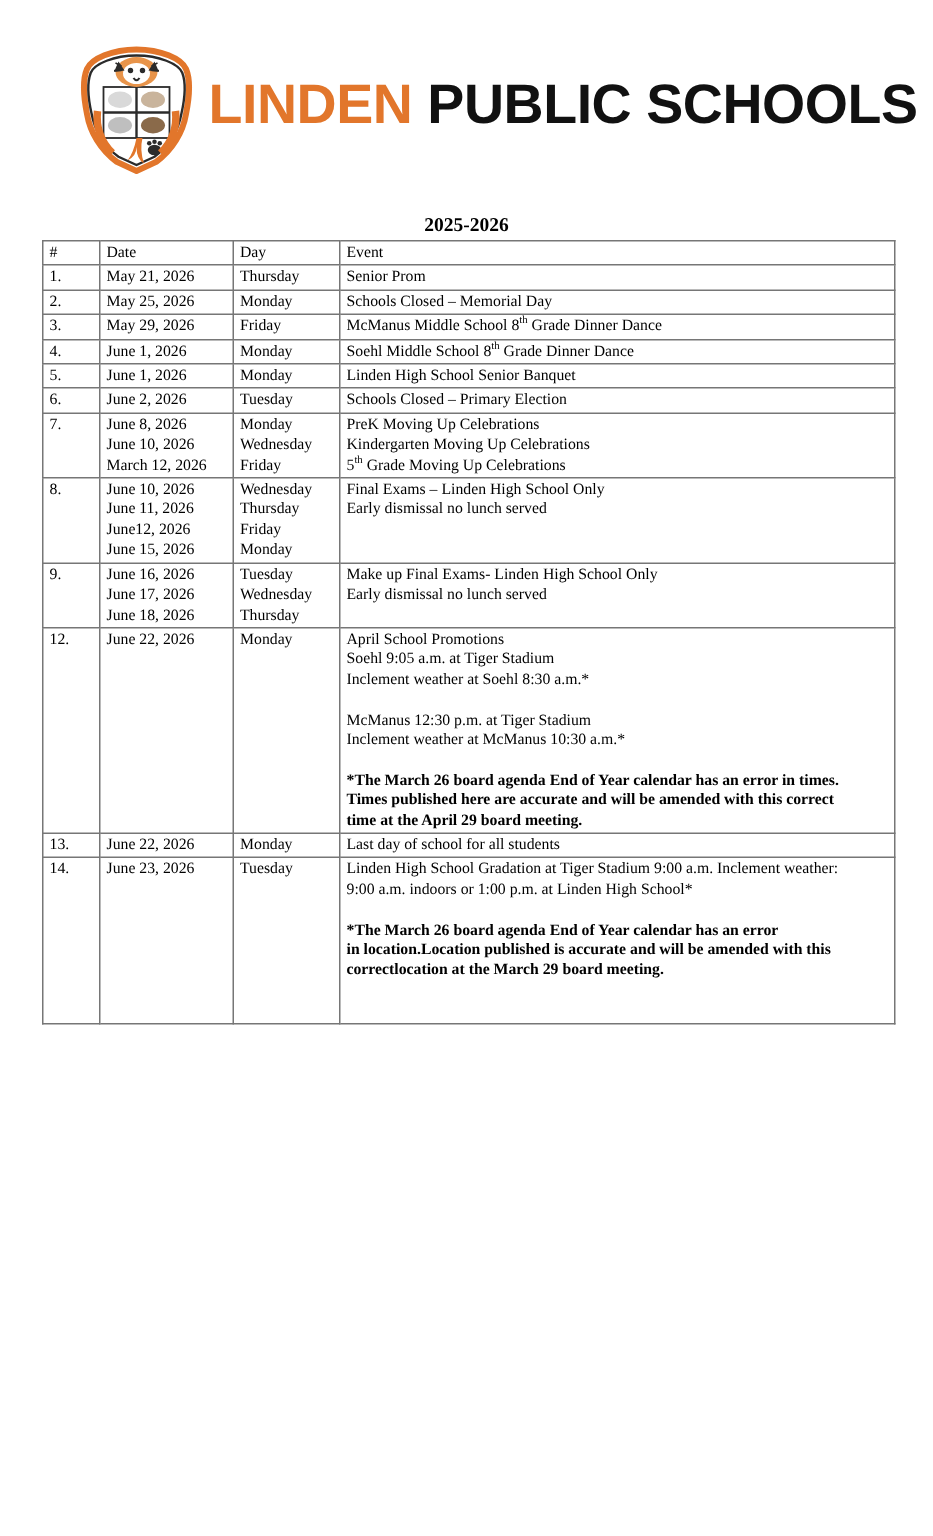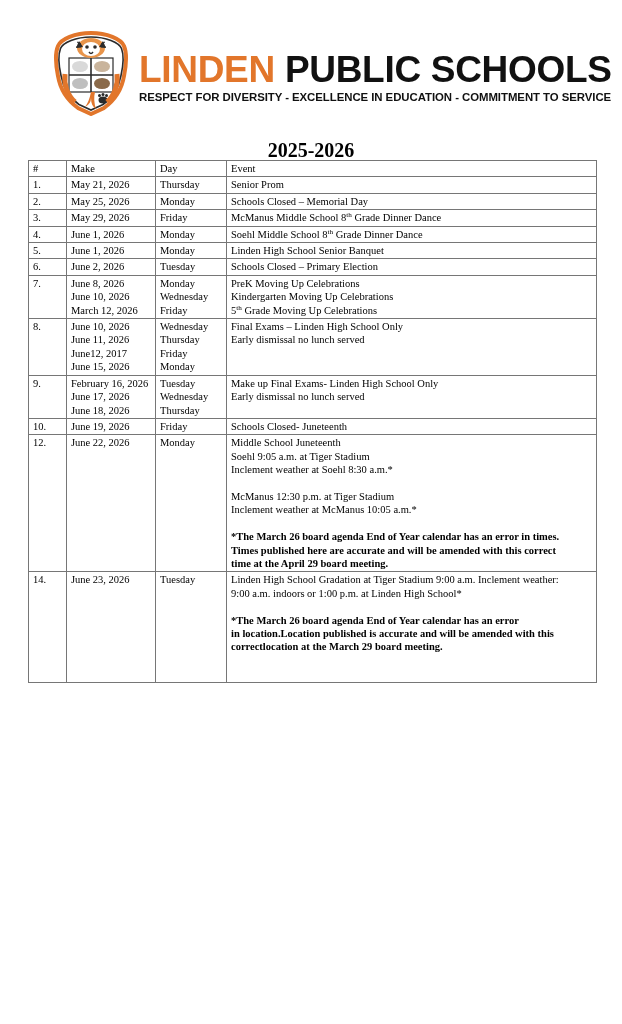--- a/index.html
+++ b/index.html
@@ -67,21 +67,21 @@
     margin-top: 1px;
   }
 
   
   .doc-title {
     position: absolute;
     left: 0;
     top: 141px;
     width: 622px;
     text-align: center;
-    font-size: 20px;
+    font-size: 13px;
     font-weight: bold;
     line-height: 18px;
   }
 
   
   .cal-table-wrap {
     position: absolute;
     left: 28px;
     top: 160px;
     width: 568px;
@@ -154,38 +154,37 @@
         <circle cx="58" cy="64.5" r="1.5" fill="#2b2b2b"></circle>
         <circle cx="61.5" cy="65.5" r="1.5" fill="#2b2b2b"></circle>
 
         <path d="M20 44 A26 30 0 0 0 30 72" fill="none" stroke="#E2762B" stroke-width="5"></path>
         <path d="M72 44 A26 30 0 0 1 62 72" fill="none" stroke="#E2762B" stroke-width="5"></path>
       </svg>
     </div>
 
     <div class="wordmark">
       <div class="wm-main"><span class="wm-linden">LINDEN</span><span class="wm-rest"> PUBLIC SCHOOLS</span></div>
-      <div class="wm-tag">RESPECT FOR DIVERSITY - EXCELLENCE IN EDUCATION - COMMITMENT TO SERVICE</div>
     </div>
   </div>
 
   <div class="doc-title">2025-2026</div>
 
   <div class="cal-table-wrap">
     <table class="cal">
       <colgroup>
         <col class="c-num">
           <col class="c-date">
           <col class="c-day">
           <col class="c-event">
       </colgroup>
       <thead>
         <tr id="hdr-row">
             <th>#</th>
-            <th>Make</th>
+            <th>Date</th>
             <th>Day</th>
             <th>Event</th>
           </tr>
       </thead>
       <tbody id="tbody">
           <tr>
             <td>1.</td>
             <td class="cell-lines">
               <div>May 21, 2026</div>
             </td>
@@ -272,85 +271,85 @@
               <div>PreK Moving Up Celebrations</div>
               <div>Kindergarten Moving Up Celebrations</div>
               <div>5<sup>th</sup> Grade Moving Up Celebrations</div>
             </td>
           </tr>
           <tr>
             <td>8.</td>
             <td class="cell-lines">
               <div>June 10, 2026</div>
               <div>June 11, 2026</div>
-              <div>June12, 2017</div>
+              <div>June12, 2026</div>
               <div>June 15, 2026</div>
             </td>
             <td class="cell-lines">
               <div>Wednesday</div>
               <div>Thursday</div>
               <div>Friday</div>
               <div>Monday</div>
             </td>
             <td class="cell-lines">
               <div>Final Exams – Linden High School Only</div>
               <div>Early dismissal no lunch served</div>
             </td>
           </tr>
           <tr>
             <td>9.</td>
             <td class="cell-lines">
-              <div>February 16, 2026</div>
+              <div>June 16, 2026</div>
               <div>June 17, 2026</div>
               <div>June 18, 2026</div>
             </td>
             <td class="cell-lines">
               <div>Tuesday</div>
               <div>Wednesday</div>
               <div>Thursday</div>
             </td>
             <td class="cell-lines">
               <div>Make up Final Exams- Linden High School Only</div>
               <div>Early dismissal no lunch served</div>
             </td>
           </tr>
           <tr>
-            <td>10.</td>
-            <td class="cell-lines">
-              <div>June 19, 2026</div>
-            </td>
-            <td class="cell-lines">
-              <div>Friday</div>
-            </td>
-            <td class="cell-lines">
-              <div>Schools Closed- Juneteenth</div>
-            </td>
-          </tr>
-          <tr>
             <td>12.</td>
             <td class="cell-lines">
               <div>June 22, 2026</div>
             </td>
             <td class="cell-lines">
               <div>Monday</div>
             </td>
             <td class="cell-lines">
-              <div>Middle School Juneteenth</div>
+              <div>April School Promotions</div>
               <div>Soehl 9:05 a.m. at Tiger Stadium</div>
               <div>Inclement weather at Soehl 8:30 a.m.*</div>
               <div class="blank-line"></div>
               <div>McManus 12:30 p.m. at Tiger Stadium</div>
-              <div>Inclement weather at McManus 10:05 a.m.*</div>
+              <div>Inclement weather at McManus 10:30 a.m.*</div>
               <div class="blank-line"></div>
               <div class="bold-note">*The March 26 board agenda End of Year calendar has an error in times.</div>
               <div class="bold-note">Times published here are accurate and will be amended with this correct</div>
               <div class="bold-note">time at the April 29 board meeting.</div>
             </td>
           </tr>
           <tr>
+            <td>13.</td>
+            <td class="cell-lines">
+              <div>June 22, 2026</div>
+            </td>
+            <td class="cell-lines">
+              <div>Monday</div>
+            </td>
+            <td class="cell-lines">
+              <div>Last day of school for all students</div>
+            </td>
+          </tr>
+          <tr>
             <td>14.</td>
             <td class="cell-lines">
               <div>June 23, 2026</div>
             </td>
             <td class="cell-lines">
               <div>Tuesday</div>
             </td>
             <td class="cell-lines">
               <div>Linden High School Gradation at Tiger Stadium 9:00 a.m. Inclement weather:</div>
               <div>9:00 a.m. indoors or 1:00 p.m. at Linden High School*</div>

